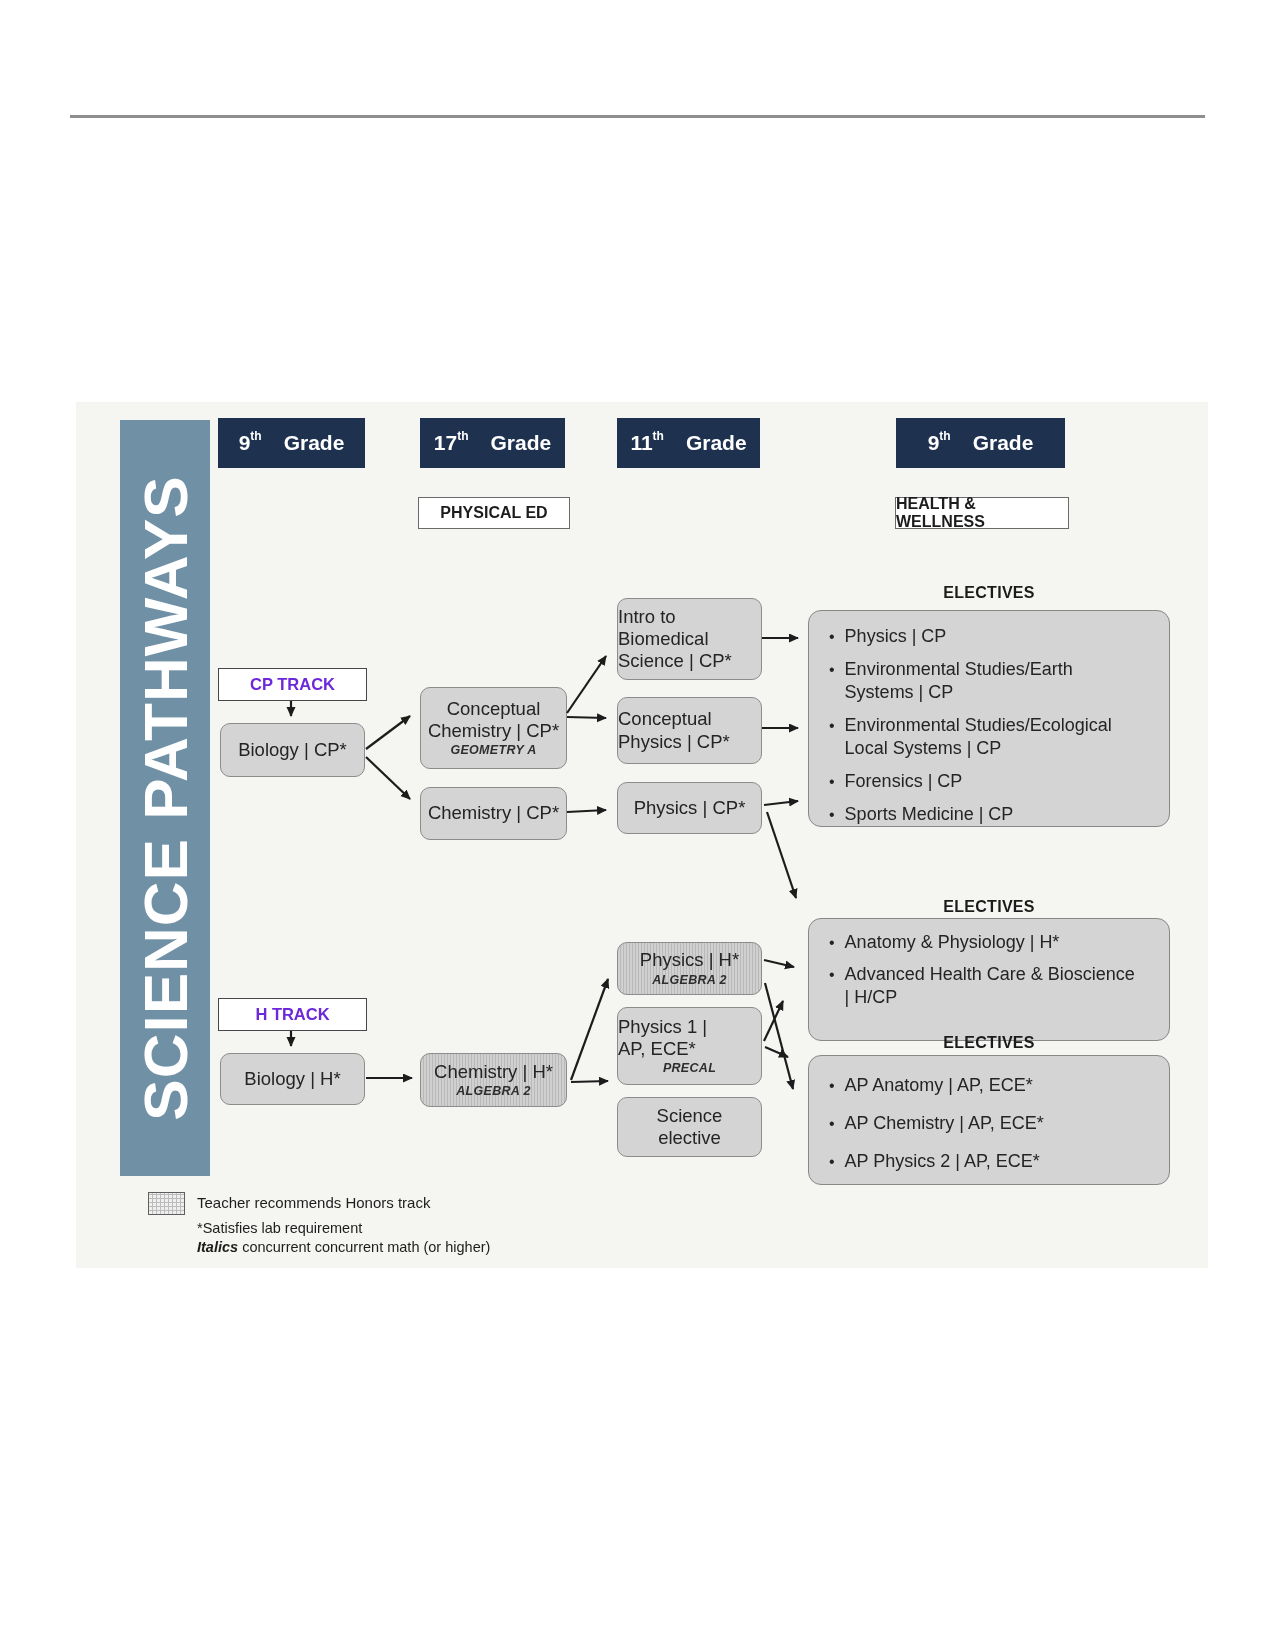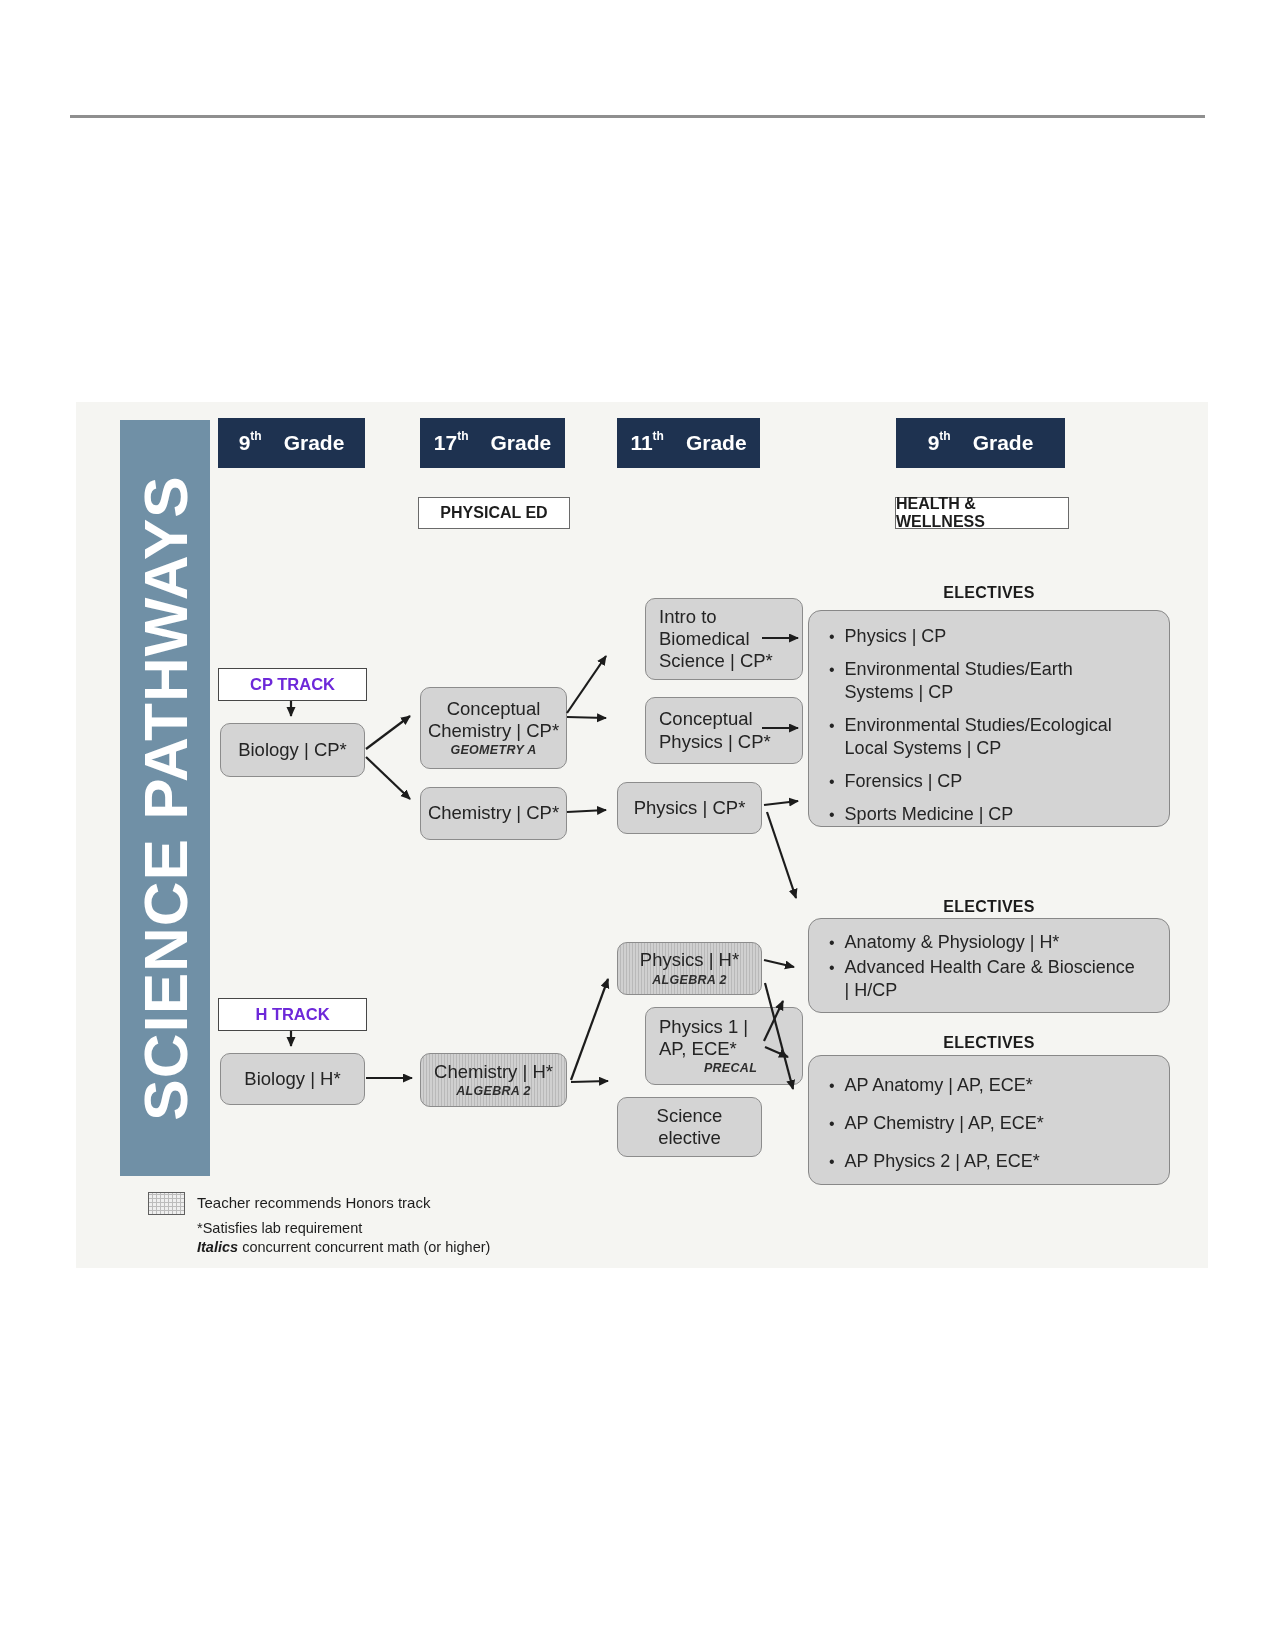--- a/index.html
+++ b/index.html
@@ -31,21 +31,21 @@
   }
   .track-box{
     position:absolute;height:31px;background:#ffffff;border:1.6px solid #474747;
     display:flex;align-items:center;justify-content:center;font-weight:700;font-size:16.5px;color:#6d28d9;
   }
   .box{
     position:absolute;background:#d4d4d4;border:1.6px solid #8c8c8c;border-radius:10px;
     display:flex;flex-direction:column;align-items:center;justify-content:center;
     font-size:18.5px;line-height:1.2;color:#242424;text-align:center;
   }
-  .box.left{align-items:flex-start;text-align:left;padding-left:13px;margin-left:28px;}
+  .box.left{align-items:flex-start;text-align:left;}
   .box.striped{
     background-color:#cbcbcb;
     background-image:repeating-linear-gradient(90deg,#d0d0d0 0 2px,#b9b9b9 2px 3px);
   }
   .math{font-style:italic;font-weight:700;font-size:12.5px;letter-spacing:.3px;color:#2e2e2e;margin-top:1px;align-self:center;}
   .elect-title{
     position:absolute;left:808px;width:362px;text-align:center;font-weight:700;
     font-size:16px;letter-spacing:.3px;color:#1b1b1b;
   }
   .elect-box{
@@ -166,21 +166,21 @@
       </div>
     <div class="elect-item">
         <span class="txt">Forensics | CP</span>
       </div>
     <div class="elect-item">
         <span class="txt">Sports Medicine | CP</span>
       </div>
   </div>
 
   <div class="elect-title" style="top:898px;">ELECTIVES</div>
-  <div class="elect-box" style="top:918px;height:95px;gap:2px;padding-top:12px;">
+  <div class="elect-box" style="top:918px;height:123px;gap:9px;padding-top:12px;">
     <div class="elect-item">
         <span class="txt">Anatomy &amp; Physiology | H*</span>
       </div>
     <div class="elect-item">
         <span class="txt">Advanced Health Care &amp; Bioscience | H/CP</span>
       </div>
   </div>
 
   <div class="elect-title" style="top:1034px;">ELECTIVES</div>
   <div class="elect-box" style="top:1055px;height:130px;gap:15px;padding-top:18px;">

